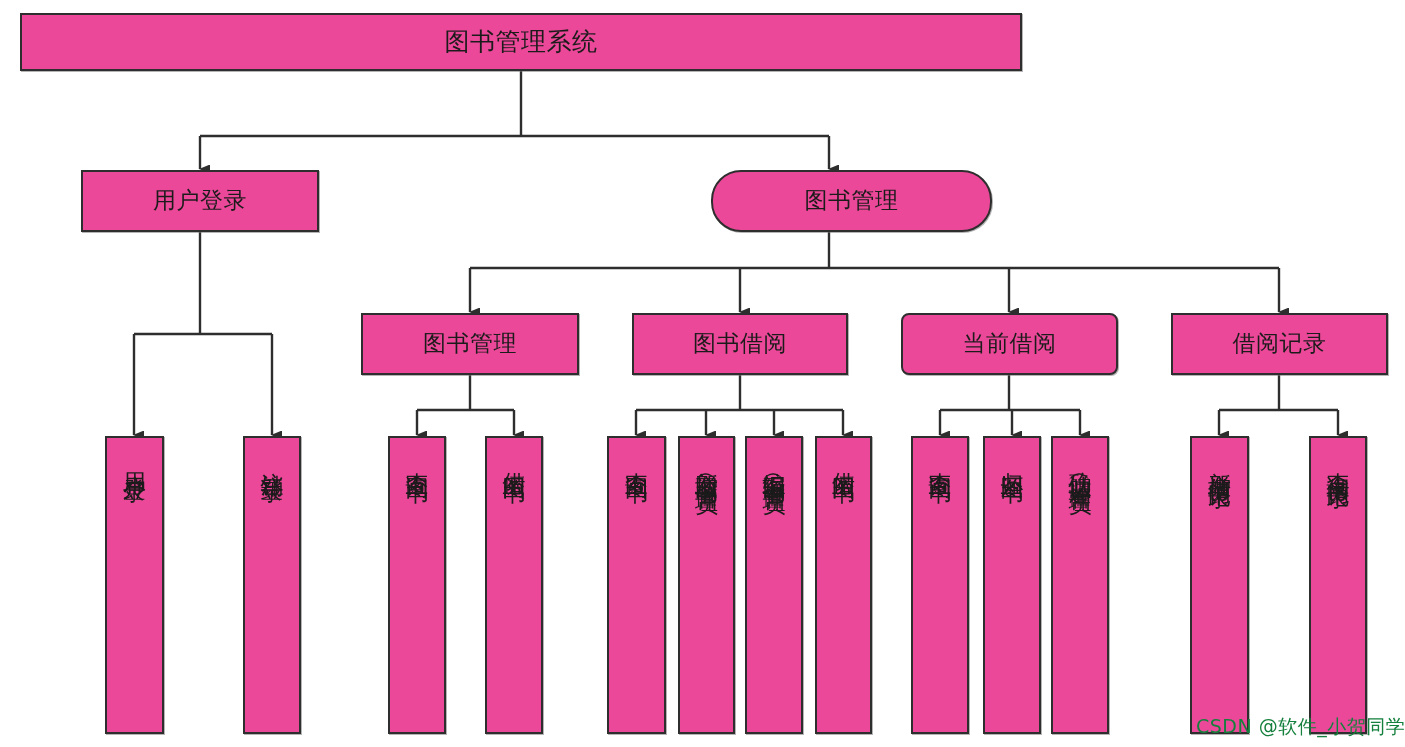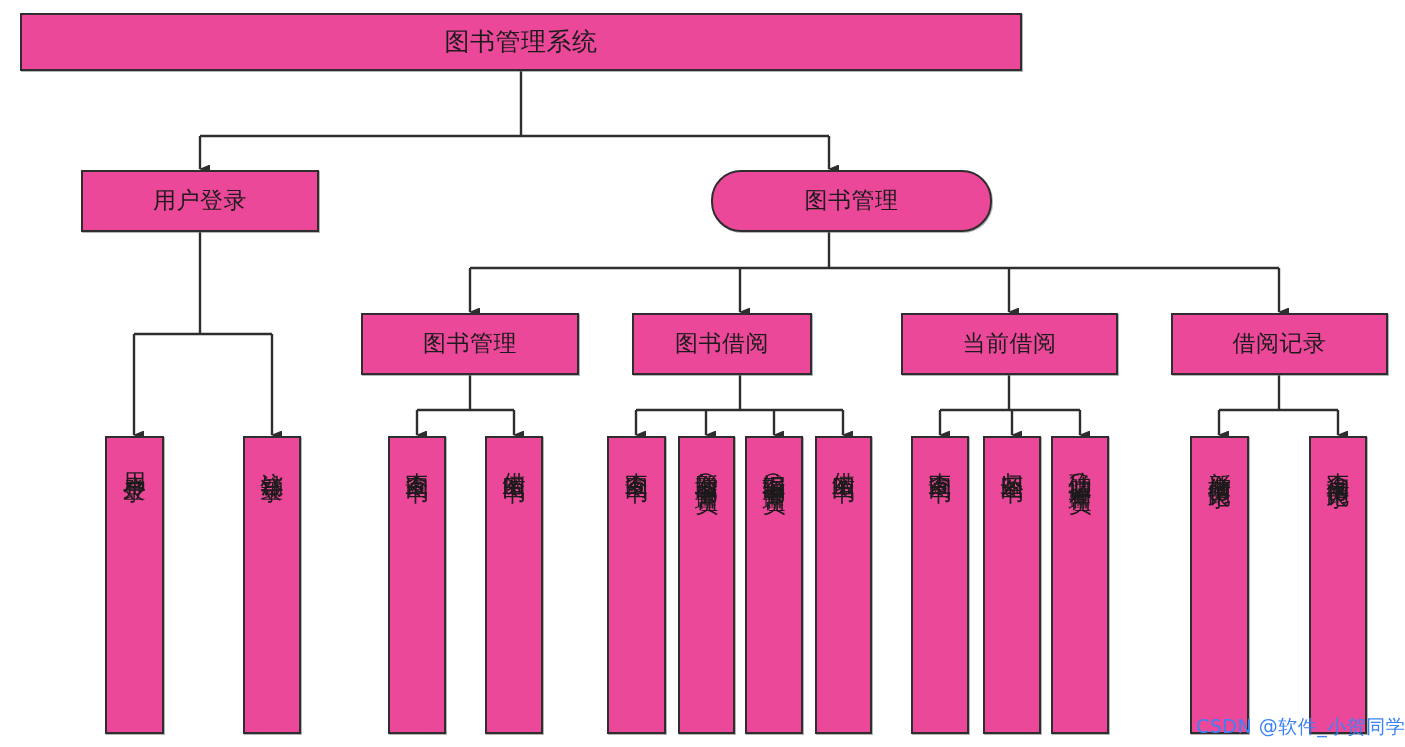--- a/index.html
+++ b/index.html
@@ -55,21 +55,21 @@
     writing-mode: vertical-rl;
     text-orientation: upright;
     letter-spacing: 3px;
   }
   .size-root .node-label { font-size: 25px; }
   .size-l2 .node-label   { font-size: 23px; }
   .size-l3 .node-label   { font-size: 23px; }
   .size-leaf .node-label { font-size: 23px; }
   .watermark {
     position: absolute;
-    color: #3b82f6;
+    color: #15803d;
     font-size: 19px;
     white-space: nowrap;
     z-index: 3;
     letter-spacing: 0.5px;
   }
 </style>
 </head>
 <body>
 
 <div id="diagram-canvas">
@@ -123,24 +123,24 @@
       </div>
       <div class="node horizontal size-l2" style="left: 81px; top: 170px; width: 238px; height: 62px;">
         <span class="node-label">用户登录</span>
       </div>
       <div class="node horizontal size-l2" style="left: 711px; top: 170px; width: 281px; height: 62px; border-radius: 30px;">
         <span class="node-label">图书管理</span>
       </div>
       <div class="node horizontal size-l3" style="left: 361px; top: 313px; width: 218px; height: 62px;">
         <span class="node-label">图书管理</span>
       </div>
-      <div class="node horizontal size-l3" style="left: 632px; top: 313px; width: 180px; height: 62px; align-items: center;">
+      <div class="node horizontal size-l3" style="left: 632px; top: 313px; width: 216px; height: 62px; align-items: center;">
         <span class="node-label">图书借阅</span>
       </div>
-      <div class="node horizontal size-l3" style="left: 901px; top: 313px; width: 217px; height: 62px;">
+      <div class="node horizontal size-l3" style="left: 901px; top: 313px; width: 217px; height: 62px; border-radius: 8px;">
         <span class="node-label">当前借阅</span>
       </div>
       <div class="node horizontal size-l3" style="left: 1171px; top: 313px; width: 217px; height: 62px;">
         <span class="node-label">借阅记录</span>
       </div>
       <div class="node vertical size-leaf" style="left: 105px; top: 436px; width: 59px; height: 298px;">
         <span class="node-label">用户登录</span>
       </div>
       <div class="node vertical size-leaf" style="left: 243px; top: 436px; width: 58px; height: 298px;">
         <span class="node-label">注销登录</span>

